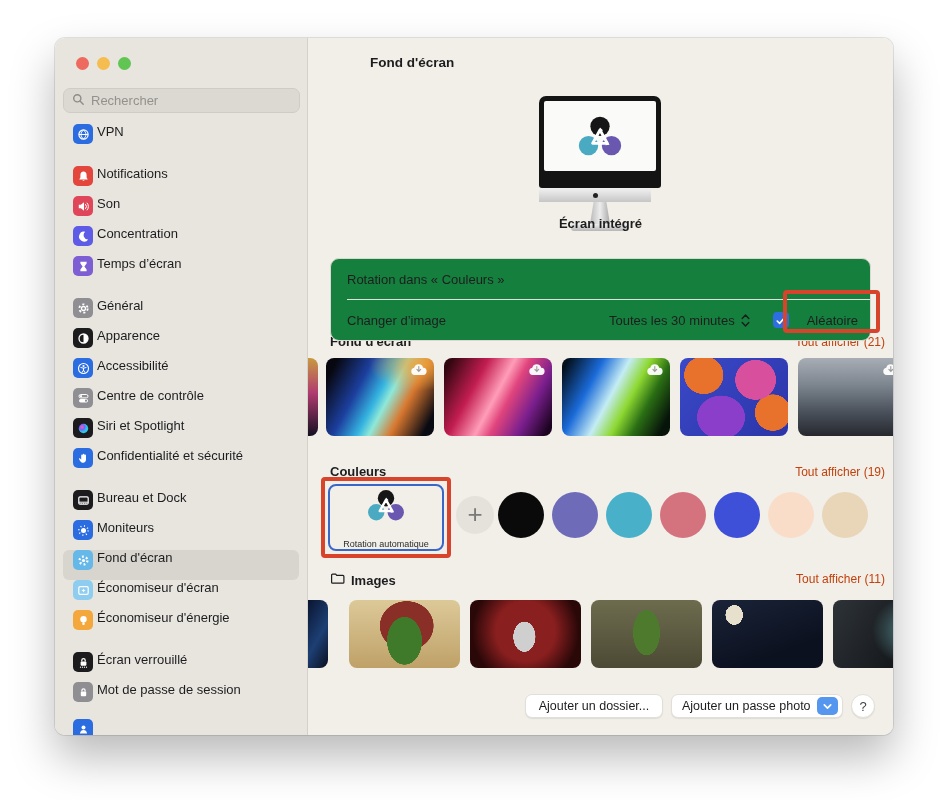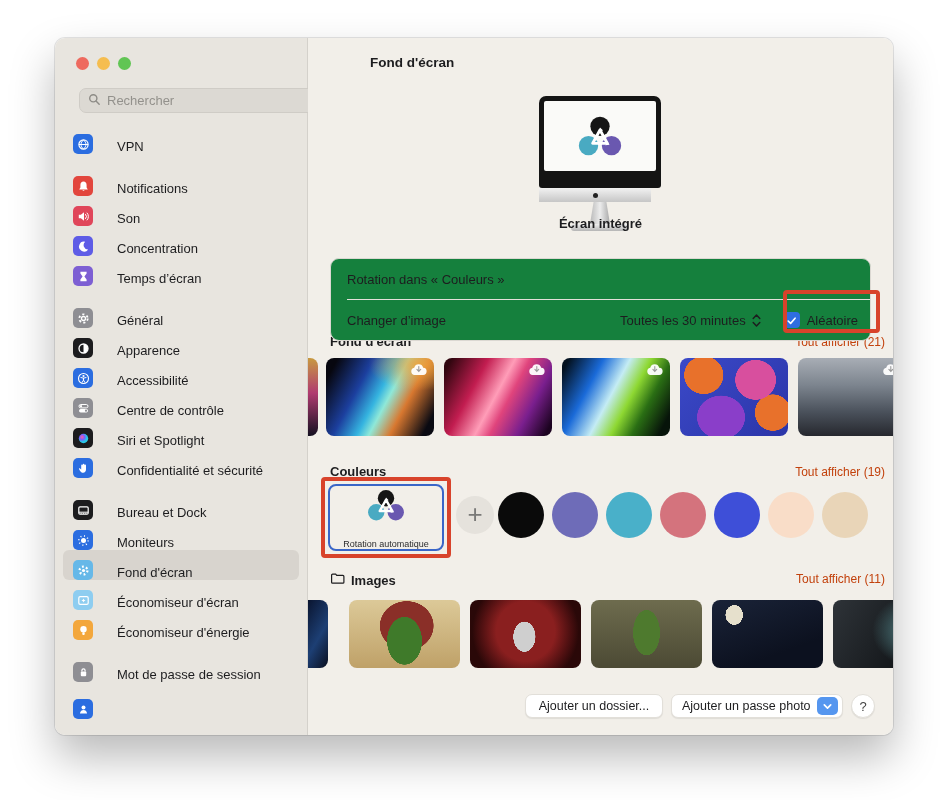--- a/index.html
+++ b/index.html
@@ -10,28 +10,28 @@
     border-radius:10px; overflow:hidden; display:flex;
     box-shadow:0 0 0 1px rgba(0,0,0,.10), 0 22px 45px rgba(0,0,0,.28); }
 
   
   .sidebar { width:253px; height:100%; background:#e8e5df; flex:none; position:relative;
     border-right:1px solid #d4d1cb; }
   .traffic { position:absolute; top:19px; left:21px; display:flex; gap:8px; }
   .traffic span { width:13px; height:13px; border-radius:50%; display:block; }
   .tl-close{ background:#ee6a5f; } .tl-min{ background:#f5bd4f; } .tl-max{ background:#61c554; }
 
-  .search { position:absolute; left:24px; top:50px; width:237px; height:25px;
+  .search { position:absolute; left:8px; top:50px; width:237px; height:25px;
     background:#dcd9d3; border:1px solid #cfccc6; border-radius:7px;
     display:flex; align-items:center; padding:0 8px; gap:6px; }
   .search .ph { color:#93918c; font-size:13px; }
 
   .nav { position:absolute; left:0; top:86px; width:100%; }
   .nav-item { height:30px; margin:0 8px; padding:0 0 0 10px; border-radius:6px;
-    display:flex; align-items:flex-end; gap:24px; }
+    display:flex; align-items:flex-start; gap:4px; }
   .nav-item.selected { background:#d8d4ce; }
   .nav-item .nicon { width:20px; height:20px; border-radius:5px; flex:none;
     display:flex; align-items:center; justify-content:center; }
   .nav-item .nlabel { font-size:13px; color:#1d1d1f; white-space:nowrap; }
   .gap12 { height:12px; } .gap7 { height:7px; }
 
   
   .main { position:relative; flex:1; background:#f2efe9; overflow:hidden; }
   .main-title { position:absolute; left:62px; top:17px; font-size:13.5px; font-weight:bold; color:#1d1d1f; }
 
@@ -60,21 +60,21 @@
 
   
   .card { position:absolute; left:22px; top:220px; width:541px; height:83px;
     background:#15803d; border:1px solid #dbd8d2; border-radius:9px; z-index:3; }
   .card .row { height:40px; display:flex; align-items:center; padding:0 12px 0 16px; }
   .card .divider { height:1px; background:#e3e0da; margin-left:16px; }
   .card .rlabel { font-size:13px; color:#1d1d1f; }
   .card .spacer { flex:1; }
   .card .ddvalue { font-size:13px; color:#1d1d1f; }
   .card .stepper { margin-left:5px; display:flex; align-items:center; }
-  .chk-wrap { display:flex; align-items:center; gap:7px; margin-left:22px; }
+  .chk-wrap { display:flex; align-items:center; gap:18px; margin-left:22px; }
   .checkbox { width:16px; height:16px; border-radius:4px; background:#2f6ee0;
     display:flex; align-items:center; justify-content:center; }
   .chk-label { font-size:13px; color:#1d1d1f; }
 
   
   .anno { position:absolute; border:4px solid #d8432b; border-radius:4px; z-index:6; pointer-events:none; }
   .anno-random { left:475px; top:252px; width:97px; height:43px; }
   .anno-rot { left:13px; top:439px; width:130px; height:81px; }
 
   .sec-head { position:absolute; font-size:13px; font-weight:bold; color:#1d1d1f; z-index:1; }
@@ -318,20 +318,33 @@
       <div class="nav-item">
         <span class="nicon" style="background: rgb(243, 167, 60);">
             <svg width="13" height="13" viewBox="0 0 13 13">
               <circle cx="6.5" cy="5.2" r="3.2" fill="#fff"></circle>
               <rect x="5.3" y="8.2" width="2.4" height="2.8" rx="0.9" fill="#fff"></rect>
             </svg>
           </span>
         <span class="nlabel">Économiseur d'énergie</span>
       </div>
       <div class="gap12"></div>
+      <div class="nav-item">
+        <span class="nicon" style="background: rgb(28, 28, 30);">
+            <svg width="13" height="13" viewBox="0 0 13 13">
+              <rect x="3.6" y="5.4" width="5.8" height="4.4" rx="1" fill="#fff"></rect>
+              <path d="M4.8 5.4V4.3a1.7 1.7 0 0 1 3.4 0v1.1" fill="none" stroke="#fff" stroke-width="1.2"></path>
+              <circle cx="3.5" cy="11.2" r=".6" fill="#fff"></circle>
+              <circle cx="5.5" cy="11.2" r=".6" fill="#fff"></circle>
+              <circle cx="7.5" cy="11.2" r=".6" fill="#fff"></circle>
+              <circle cx="9.5" cy="11.2" r=".6" fill="#fff"></circle>
+            </svg>
+          </span>
+        <span class="nlabel">Écran verrouillé</span>
+      </div>
       <div class="nav-item">
         <span class="nicon" style="background: rgb(142, 142, 147);">
             <svg width="13" height="13" viewBox="0 0 13 13">
               <rect x="3.8" y="5.6" width="5.4" height="4.6" rx="1" fill="#fff"></rect>
               <path d="M4.9 5.6V4.4a1.6 1.6 0 0 1 3.2 0v1.2" fill="none" stroke="#fff" stroke-width="1.2"></path>
             </svg>
           </span>
         <span class="nlabel">Mot de passe de session</span>
       </div>
       <div class="gap7"></div>

